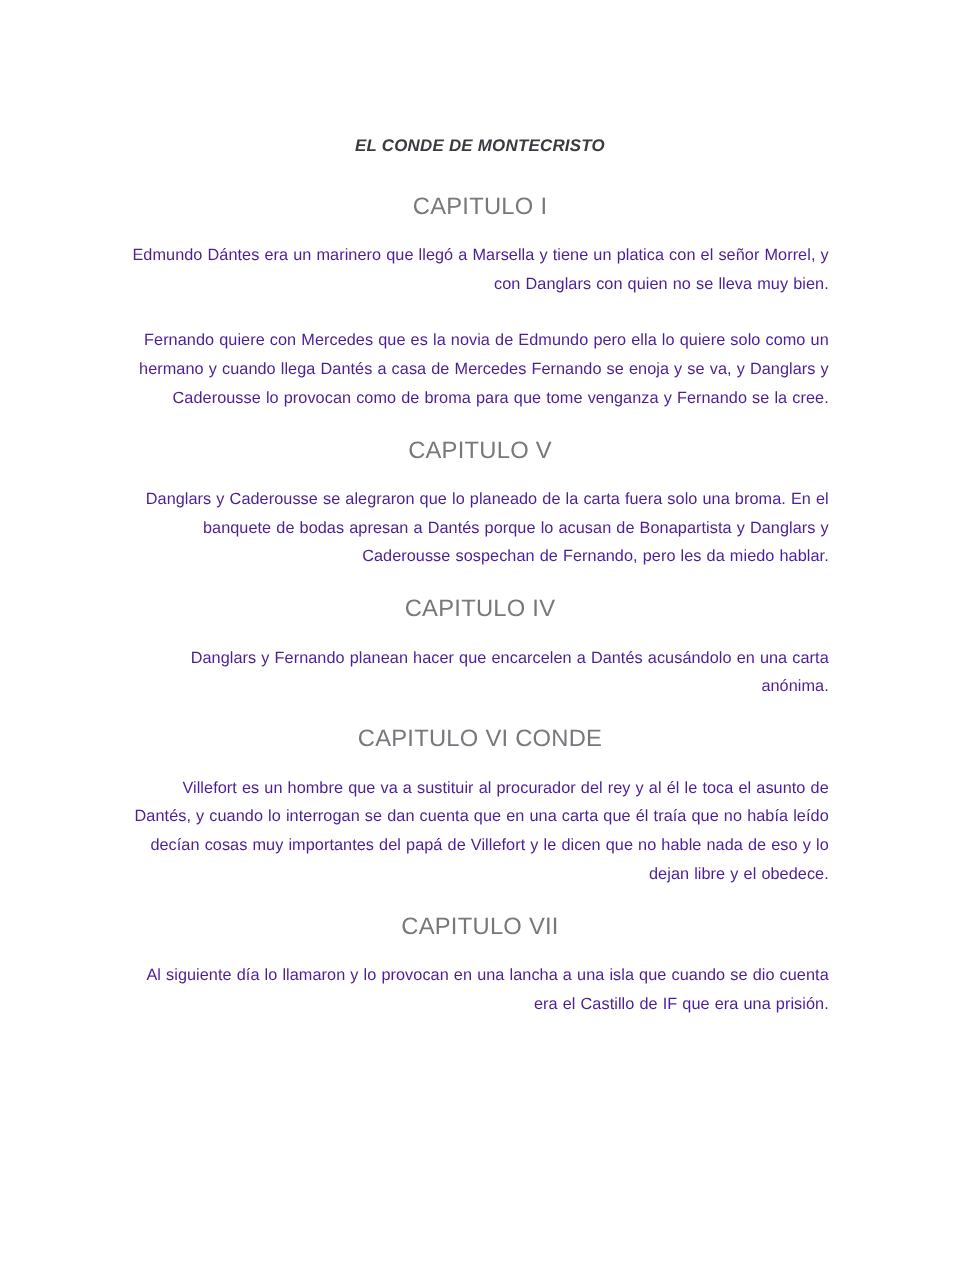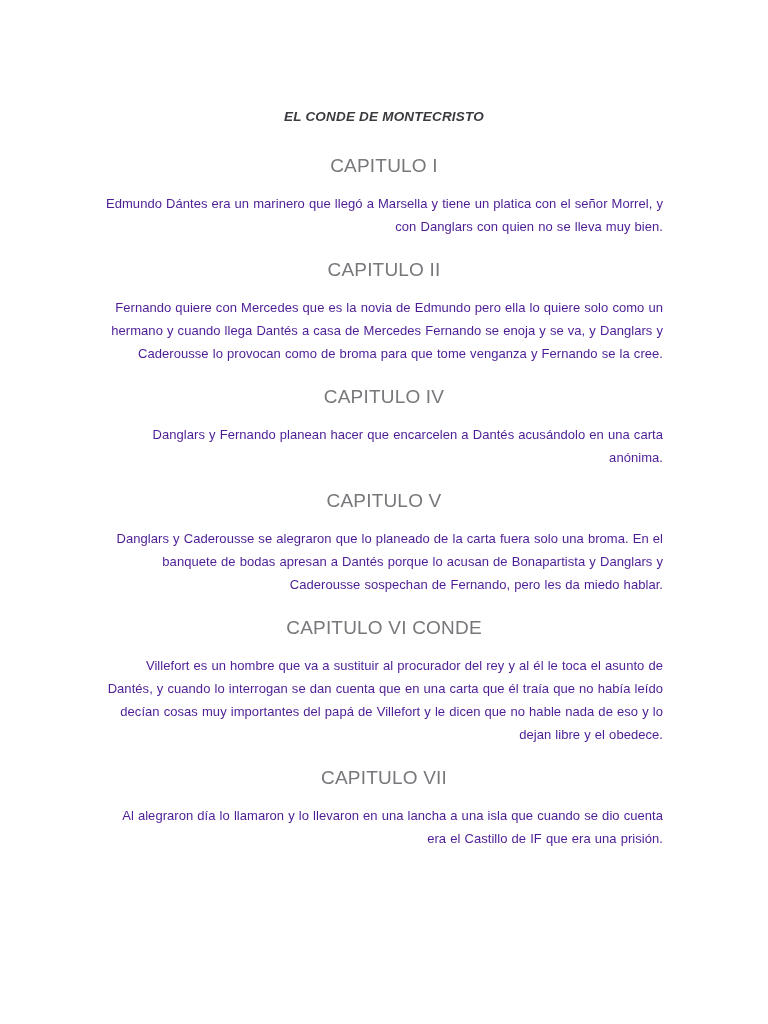--- a/index.html
+++ b/index.html
@@ -70,41 +70,40 @@
   <div class="content">
 
     <h1 class="doc-title">EL CONDE DE MONTECRISTO</h1>
 
     <section class="chapter-block">
       <h2 class="chapter-heading">CAPITULO I</h2>
       <p class="chapter-body">Edmundo Dántes era un marinero que llegó a Marsella y tiene un platica con el señor Morrel, y con Danglars con quien no se lleva muy bien.</p>
     </section>
 
     <section class="chapter-block">
-      <h2 class="chapter-heading">CAPITULO II</h2>
     </section>
 
     <section class="chapter-block">
       <p class="chapter-body">Fernando quiere con Mercedes que es la novia de Edmundo pero ella lo quiere solo como un hermano y cuando llega Dantés a casa de Mercedes Fernando se enoja y se va, y Danglars y Caderousse lo provocan como de broma para que tome venganza y Fernando se la cree.</p>
     </section>
 
     <section class="chapter-block">
-      <h2 class="chapter-heading">CAPITULO IV</h2>
-      <p class="chapter-body">Danglars y Fernando planean hacer que encarcelen a Dantés acusándolo en una carta anónima.</p>
+      <h2 class="chapter-heading">CAPITULO V</h2>
+      <p class="chapter-body">Danglars y Caderousse se alegraron que lo planeado de la carta fuera solo una broma. En el banquete de bodas apresan a Dantés porque lo acusan de Bonapartista y Danglars y Caderousse sospechan de Fernando, pero les da miedo hablar.</p>
     </section>
 
     <section class="chapter-block">
-      <h2 class="chapter-heading">CAPITULO V</h2>
-      <p class="chapter-body">Danglars y Caderousse se alegraron que lo planeado de la carta fuera solo una broma. En el banquete de bodas apresan a Dantés porque lo acusan de Bonapartista y Danglars y Caderousse sospechan de Fernando, pero les da miedo hablar.</p>
+      <h2 class="chapter-heading">CAPITULO IV</h2>
+      <p class="chapter-body">Danglars y Fernando planean hacer que encarcelen a Dantés acusándolo en una carta anónima.</p>
     </section>
 
     <section class="chapter-block">
       <h2 class="chapter-heading">CAPITULO VI CONDE</h2>
       <p class="chapter-body">Villefort es un hombre que va a sustituir al procurador del rey y al él le toca el asunto de Dantés, y cuando lo interrogan se dan cuenta que en una carta que él traía que no había leído decían cosas muy importantes del papá de Villefort y le dicen que no hable nada de eso y lo dejan libre y el obedece.</p>
     </section>
 
     <section class="chapter-block spaced">
       <h2 class="chapter-heading">CAPITULO VII</h2>
-      <p class="chapter-body">Al alegraron día lo llamaron y lo llevaron en una lancha a una isla que cuando se dio cuenta era el Castillo de IF que era una prisión.</p>
+      <p class="chapter-body">Al siguiente día lo llamaron y lo provocan en una lancha a una isla que cuando se dio cuenta era el Castillo de IF que era una prisión.</p>
     </section>
 
   </div>
 </div>
 
 </body></html>

